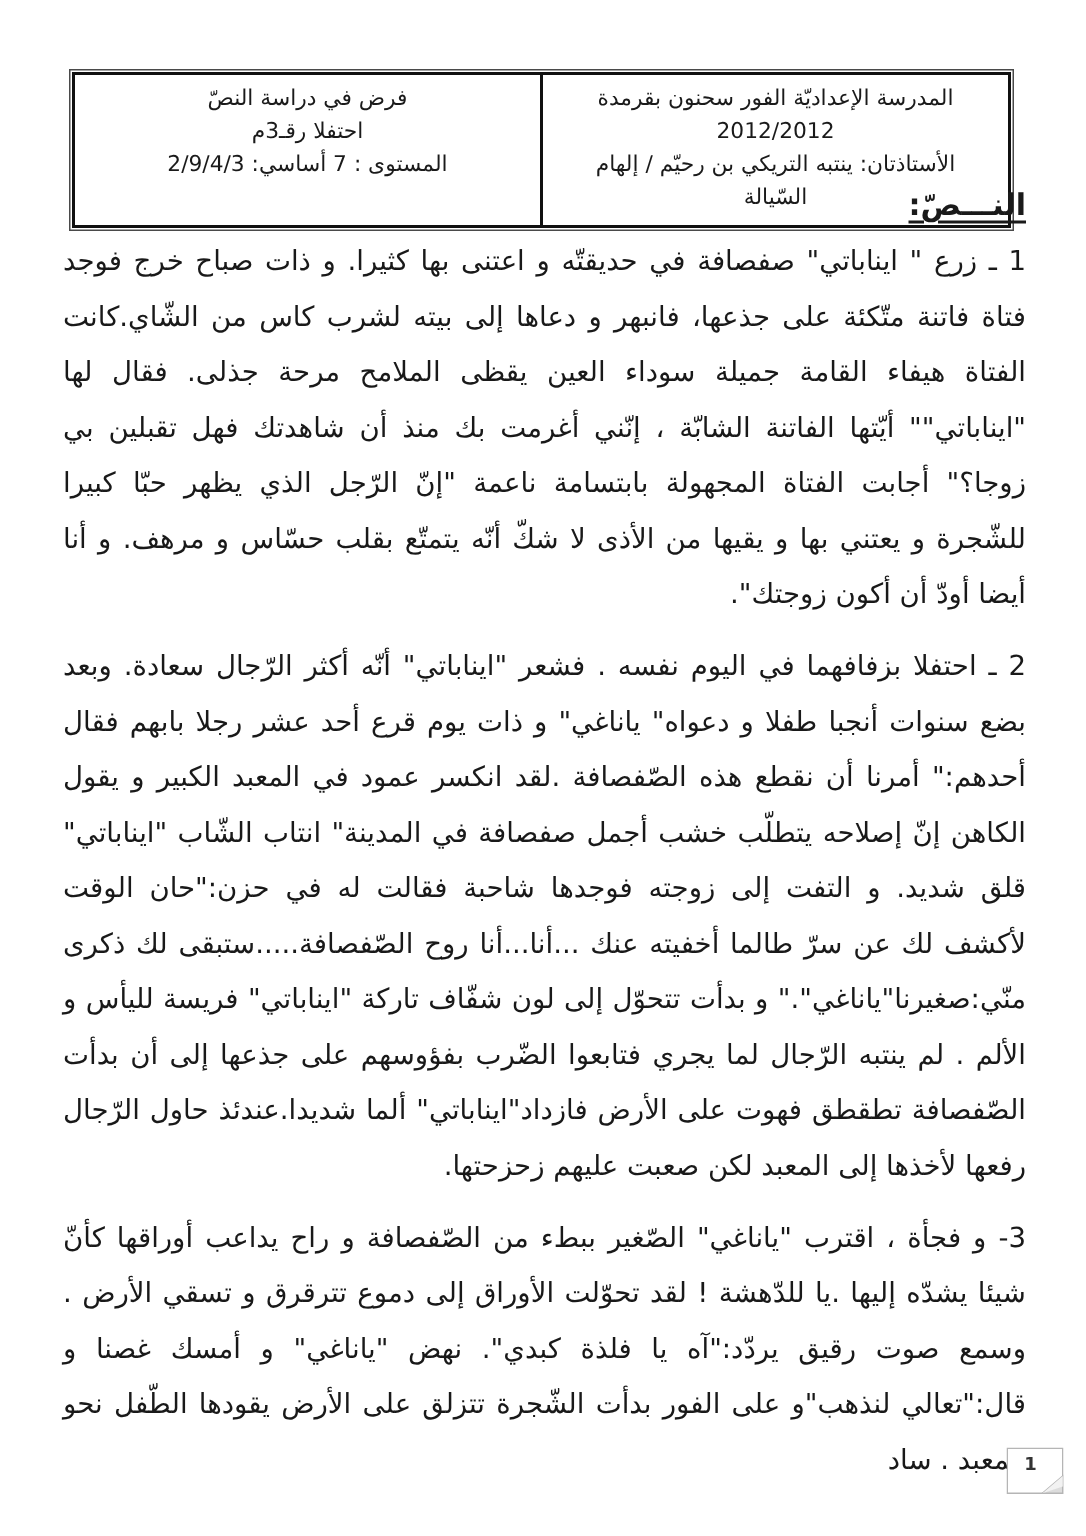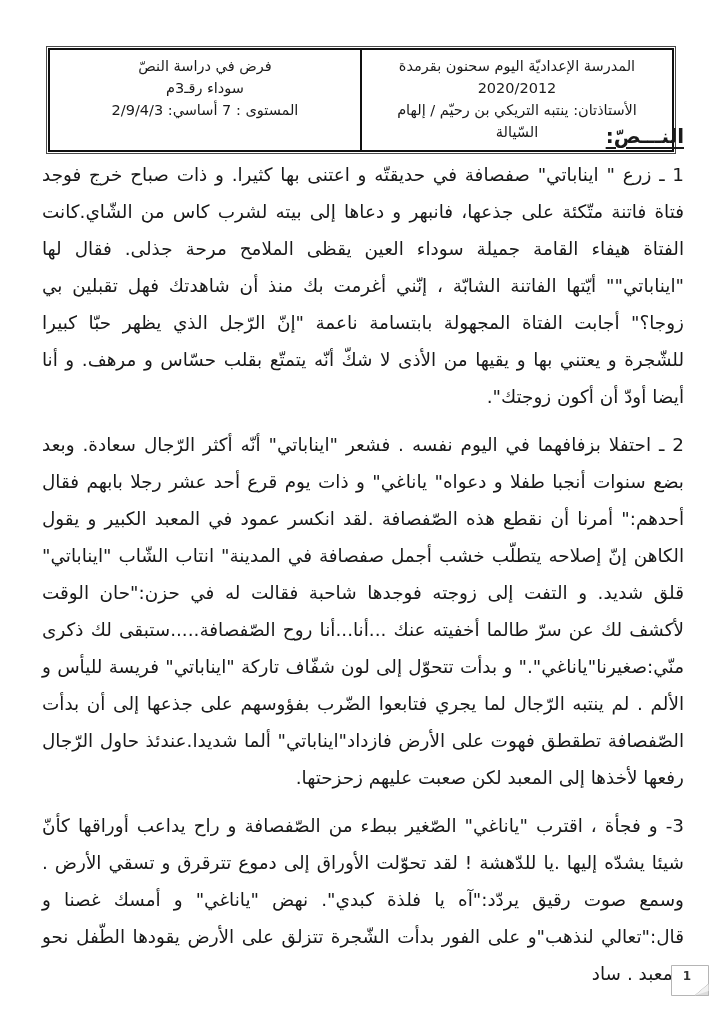--- a/index.html
+++ b/index.html
@@ -61,27 +61,27 @@
     position:absolute; top:4px; left:0; right:6px;
     text-align:center;
     font-size:12px; font-weight:bold; color:#333;
   }
 </style>
 </head>
 <body>
 
 <div class="header-table">
   <div class="header-cell school">
-    <div>المدرسة الإعداديّة اليوم سحنون بقرمدة</div>
-    <div>2020/2012</div>
+    <div>المدرسة الإعداديّة الفور سحنون بقرمدة</div>
+    <div>2012/2012</div>
     <div>الأستاذتان: ينتبه التريكي بن رحيّم / إلهام السّيالة</div>
   </div>
   <div class="header-cell exam">
     <div>فرض في دراسة النصّ</div>
-    <div>سوداء رقـ3م</div>
+    <div>احتفلا رقـ3م</div>
     <div>المستوى : 7 أساسي: 2/9/4/3</div>
   </div>
 </div>
 
 <div class="content">
   <div class="doc-title">النـــصّ:</div>
   <p>1 ـ زرع " ايناباتي" صفصافة في حديقتّه و اعتنى بها كثيرا. و ذات صباح خرج فوجد فتاة فاتنة متّكئة على جذعها، فانبهر و دعاها إلى بيته لشرب كاس من الشّاي.كانت الفتاة هيفاء القامة جميلة سوداء العين يقظى الملامح مرحة جذلى. فقال لها "ايناباتي"" أيّتها الفاتنة الشابّة ، إنّني أغرمت بك منذ أن شاهدتك فهل تقبلين بي زوجا؟" أجابت الفتاة المجهولة بابتسامة ناعمة "إنّ الرّجل الذي يظهر حبّا كبيرا للشّجرة و يعتني بها و يقيها من الأذى لا شكّ أنّه يتمتّع بقلب حسّاس و مرهف. و أنا أيضا أودّ أن أكون زوجتك".</p>
   <p>2 ـ احتفلا بزفافهما في اليوم نفسه . فشعر "ايناباتي" أنّه أكثر الرّجال سعادة. وبعد بضع سنوات أنجبا طفلا و دعواه" ياناغي" و ذات يوم قرع أحد عشر رجلا بابهم فقال أحدهم:" أمرنا أن نقطع هذه الصّفصافة .لقد انكسر عمود في المعبد الكبير و يقول الكاهن إنّ إصلاحه يتطلّب خشب أجمل صفصافة في المدينة" انتاب الشّاب "ايناباتي" قلق شديد. و التفت إلى زوجته فوجدها شاحبة فقالت له في حزن:"حان الوقت لأكشف لك عن سرّ طالما أخفيته عنك ...أنا...أنا روح الصّفصافة.....ستبقى لك ذكرى منّي:صغيرنا"ياناغي"." و بدأت تتحوّل إلى لون شفّاف تاركة "ايناباتي" فريسة لليأس و الألم . لم ينتبه الرّجال لما يجري فتابعوا الضّرب بفؤوسهم على جذعها إلى أن بدأت الصّفصافة تطقطق فهوت على الأرض فازداد"ايناباتي" ألما شديدا.عندئذ حاول الرّجال رفعها لأخذها إلى المعبد لكن صعبت عليهم زحزحتها.</p>
   <p>3- و فجأة ، اقترب "ياناغي" الصّغير ببطء من الصّفصافة و راح يداعب أوراقها كأنّ شيئا يشدّه إليها .يا للدّهشة ! لقد تحوّلت الأوراق إلى دموع تترقرق و تسقي الأرض . وسمع صوت رقيق يردّد:"آه يا فلذة كبدي". نهض "ياناغي" و أمسك غصنا و قال:"تعالي لنذهب"و على الفور بدأت الشّجرة تتزلق على الأرض يقودها الطّفل نحو المعبد . ساد</p>
 </div>

